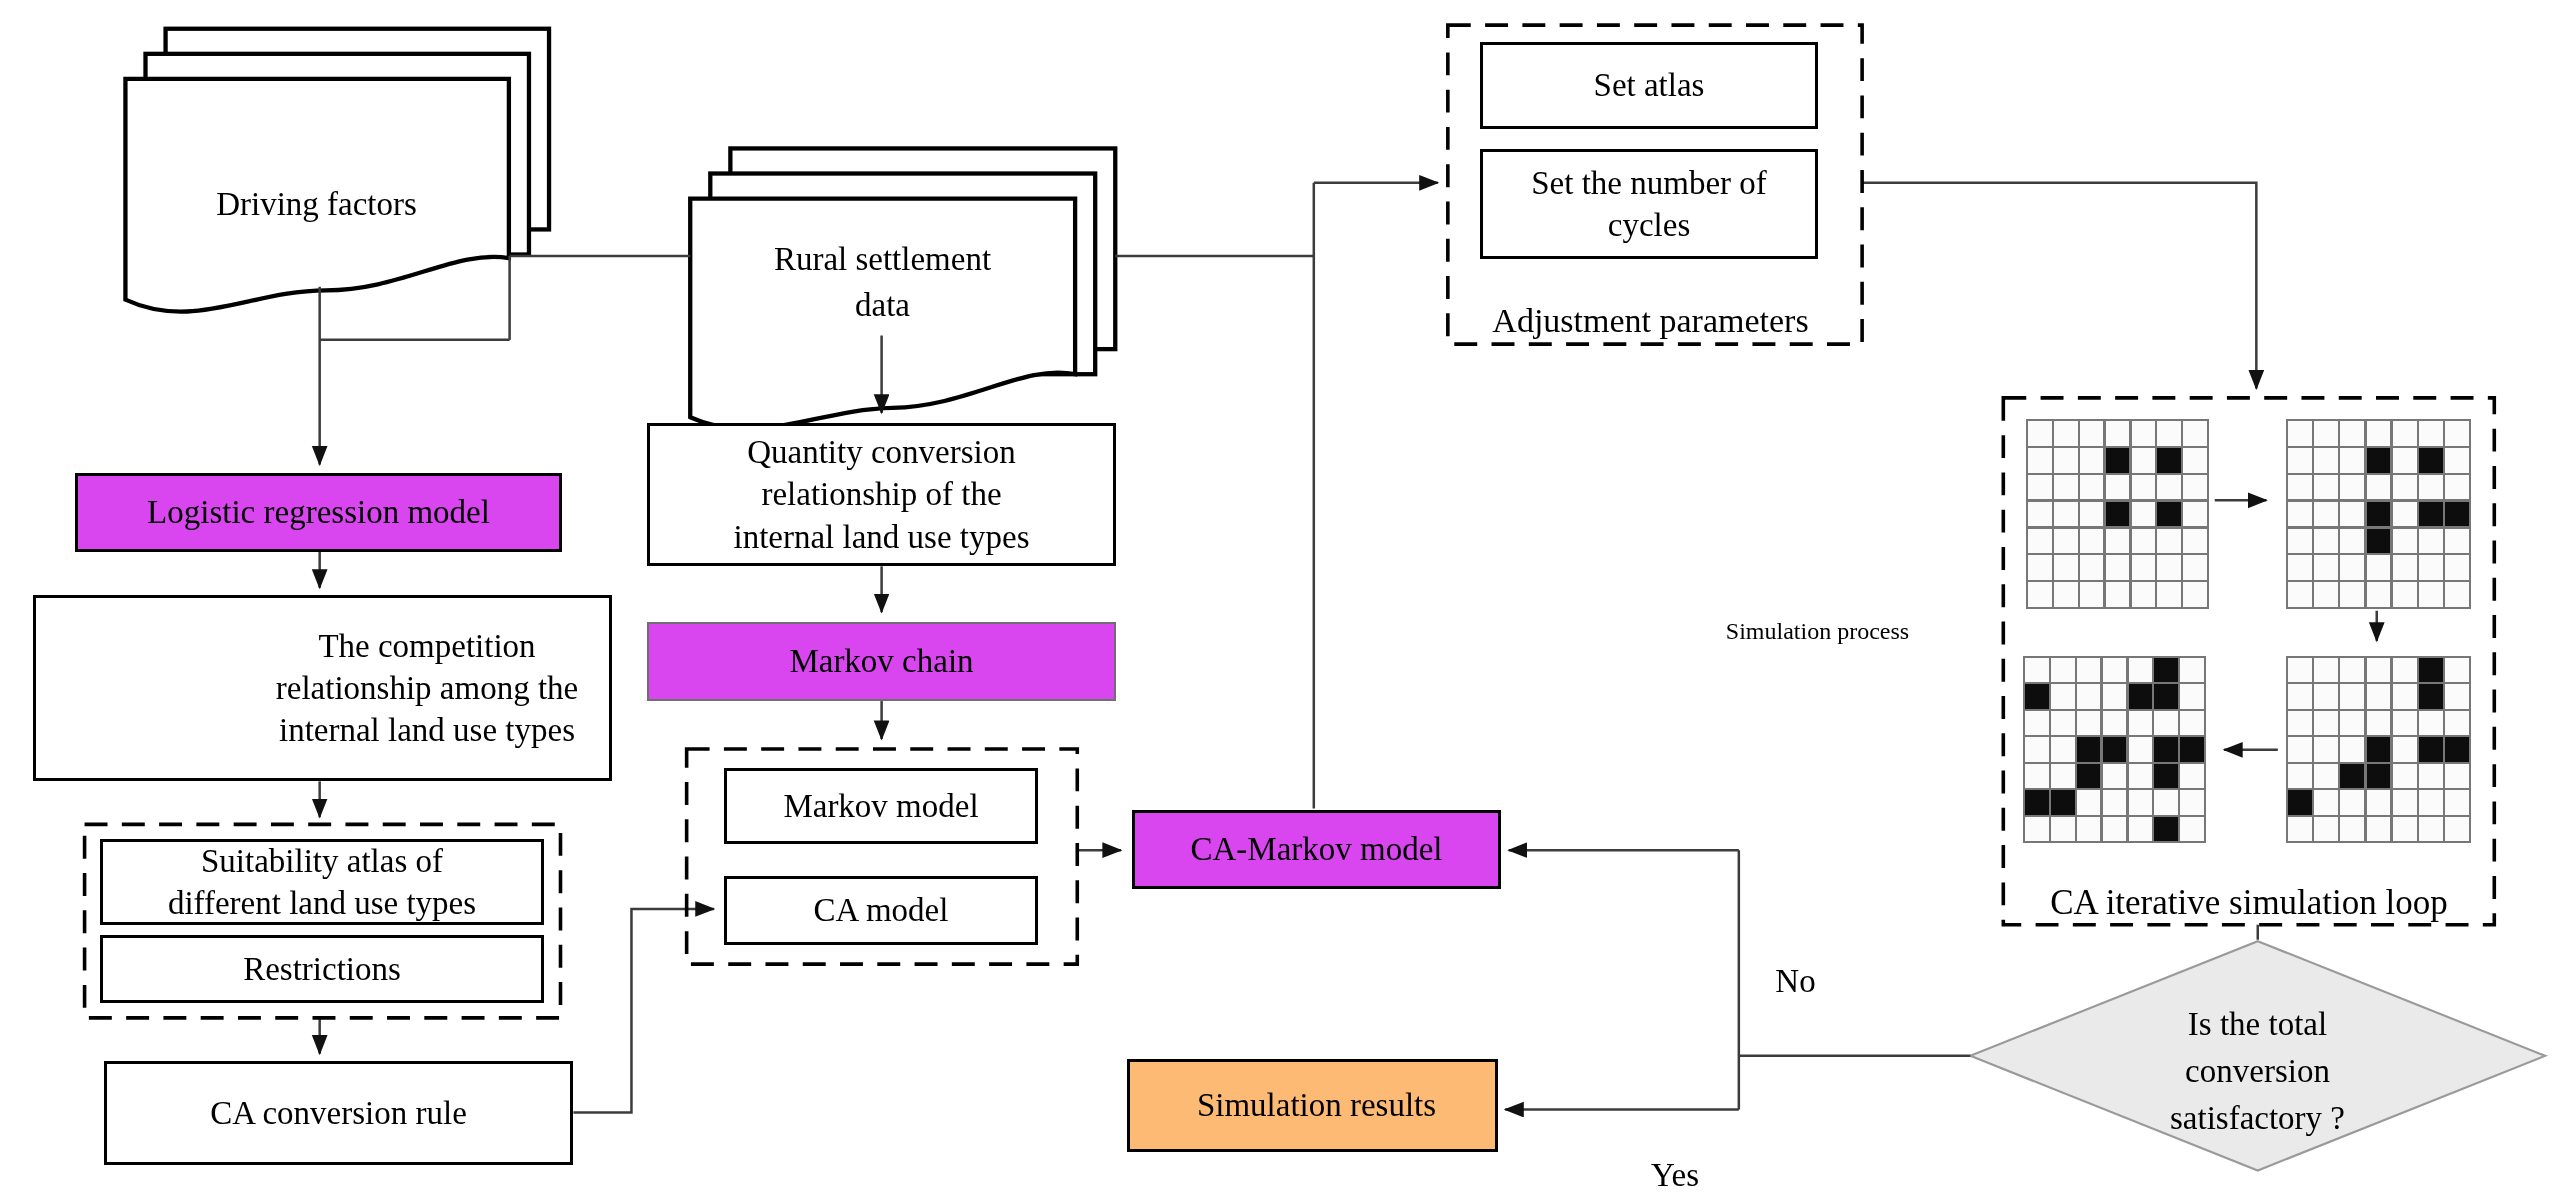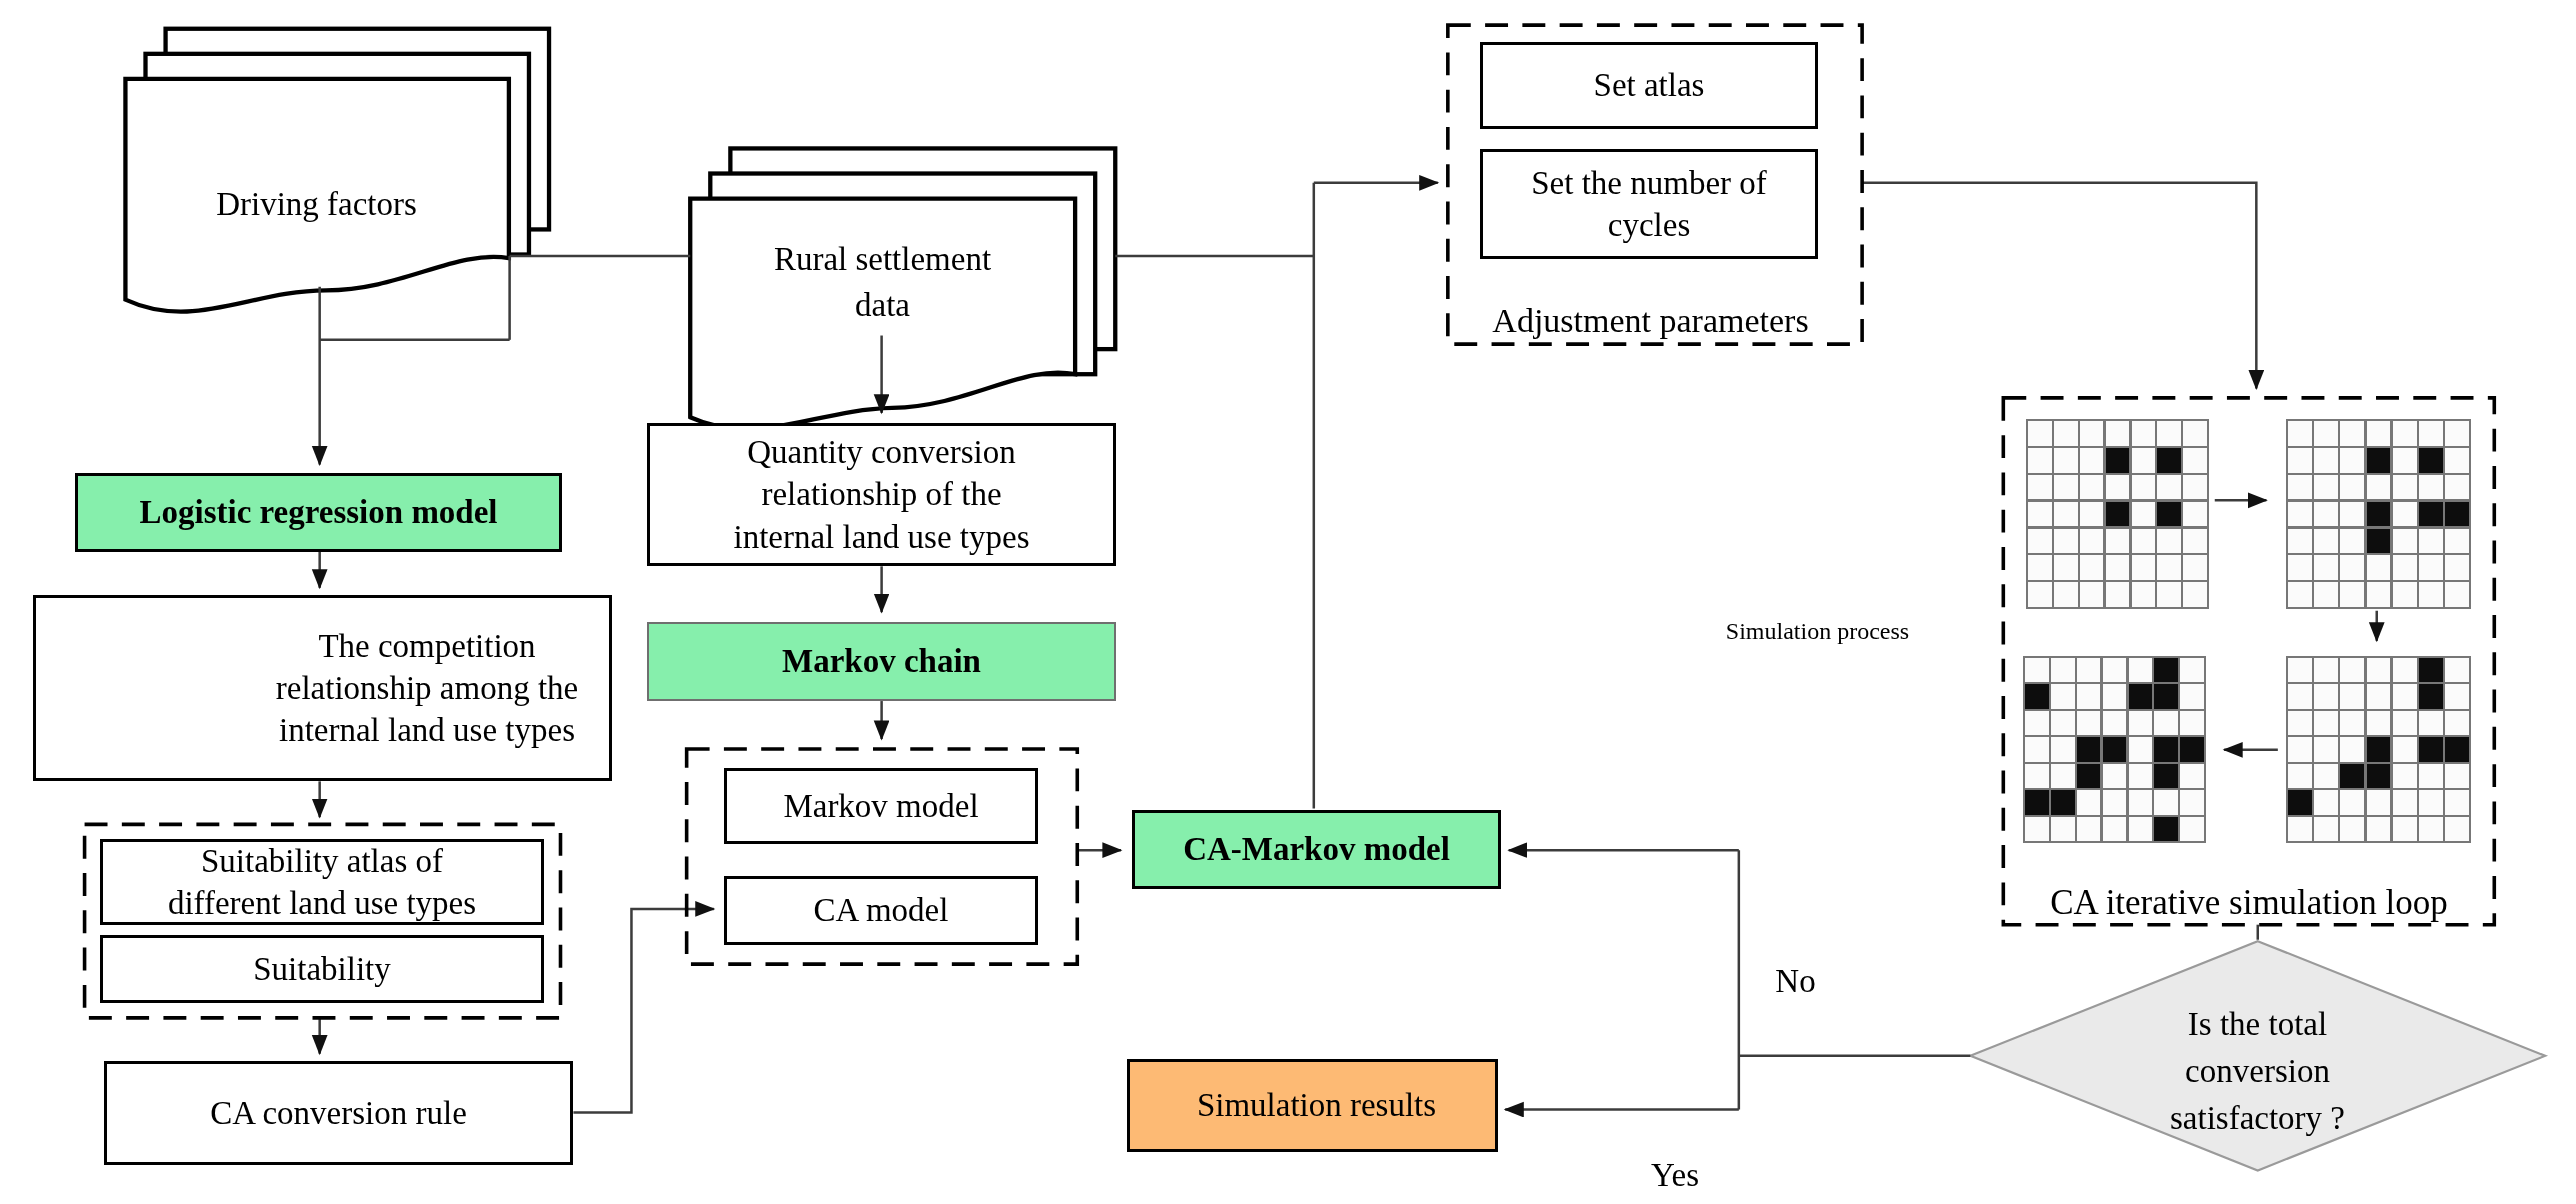--- a/index.html
+++ b/index.html
@@ -3,21 +3,21 @@
 <meta charset="utf-8">
 <style>
   html,body{margin:0;padding:0;background:#ffffff;}
   #canvas{position:relative;width:2576px;height:1205px;background:#ffffff;overflow:hidden;
           font-family:"Liberation Serif", serif;color:#000;}
   #wires{position:absolute;left:0;top:0;width:2576px;height:1205px;}
 
   .box{position:absolute;box-sizing:border-box;background:#fff;border:3.6px solid #000;
        display:flex;align-items:center;justify-content:center;text-align:center;
        font-size:33px;line-height:1.28;white-space:pre-line;}
-  .gray{background:#86efac;font-weight:bold;}
+  .gray{background:#d946ef;}
   .dkgray{background:#fdba74;padding-left:8px;}
   .thinborder{border:2.9px solid #6f6f6f;}
 
   .float-label{position:absolute;text-align:center;font-size:33px;line-height:1.38;
                white-space:pre-line;margin-top:13px;}
 
   
   .ca-grid{position:absolute;display:grid;grid-template-columns:repeat(7,1fr);
            grid-template-rows:repeat(7,1fr);gap:2.2px;background:#777;border:2.2px solid #777;}
   .ca-grid .cell{background:#fbfbfb;}
@@ -94,21 +94,21 @@
 
   <div class="box" style="left:33px;top:595px;width:579px;height:186px;">
     
     <div style="position:absolute;left:208px;top:0;width:366px;height:100%;display:flex;align-items:center;justify-content:center;">The competition
 relationship among the
 internal land use types</div>
   </div>
 
   <div class="box" style="left:100px;top:839px;width:444px;height:86px;">Suitability atlas of
 different land use types</div>
-  <div class="box" style="left:100px;top:935px;width:444px;height:68px;">Suitability</div>
+  <div class="box" style="left:100px;top:935px;width:444px;height:68px;">Restrictions</div>
   <div class="box" style="left:104px;top:1061px;width:469px;height:104px;">CA conversion rule</div>
 
   <div class="box" style="left:647px;top:423px;width:469px;height:143px;">Quantity conversion
 relationship of the
 internal land use types</div>
   <div class="box gray thinborder" style="left:647px;top:622px;width:469px;height:79px;">Markov chain</div>
   <div class="box" style="left:724px;top:768px;width:314px;height:76px;">Markov model</div>
   <div class="box" style="left:724px;top:876px;width:314px;height:69px;">CA model</div>
 
   <div class="box gray" style="left:1132px;top:810px;width:369px;height:79px;">CA-Markov model</div>

